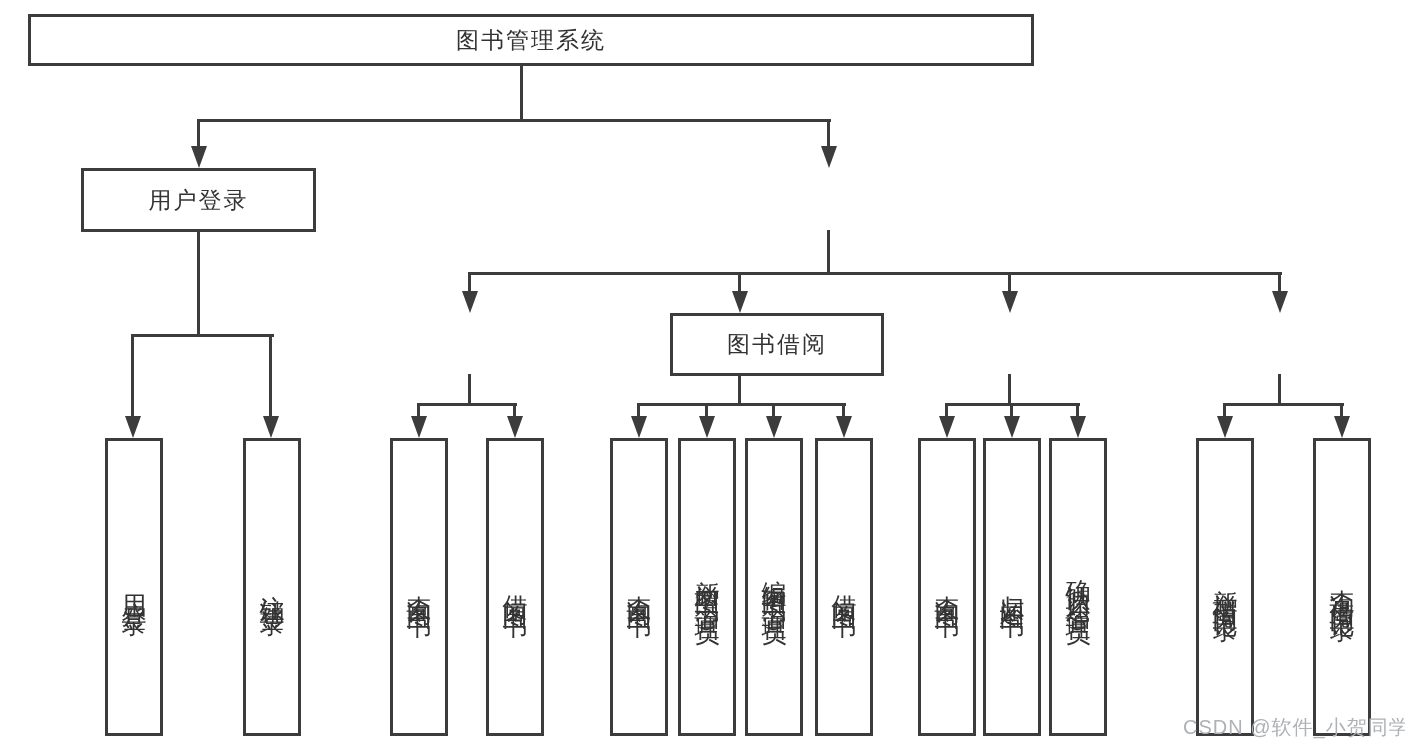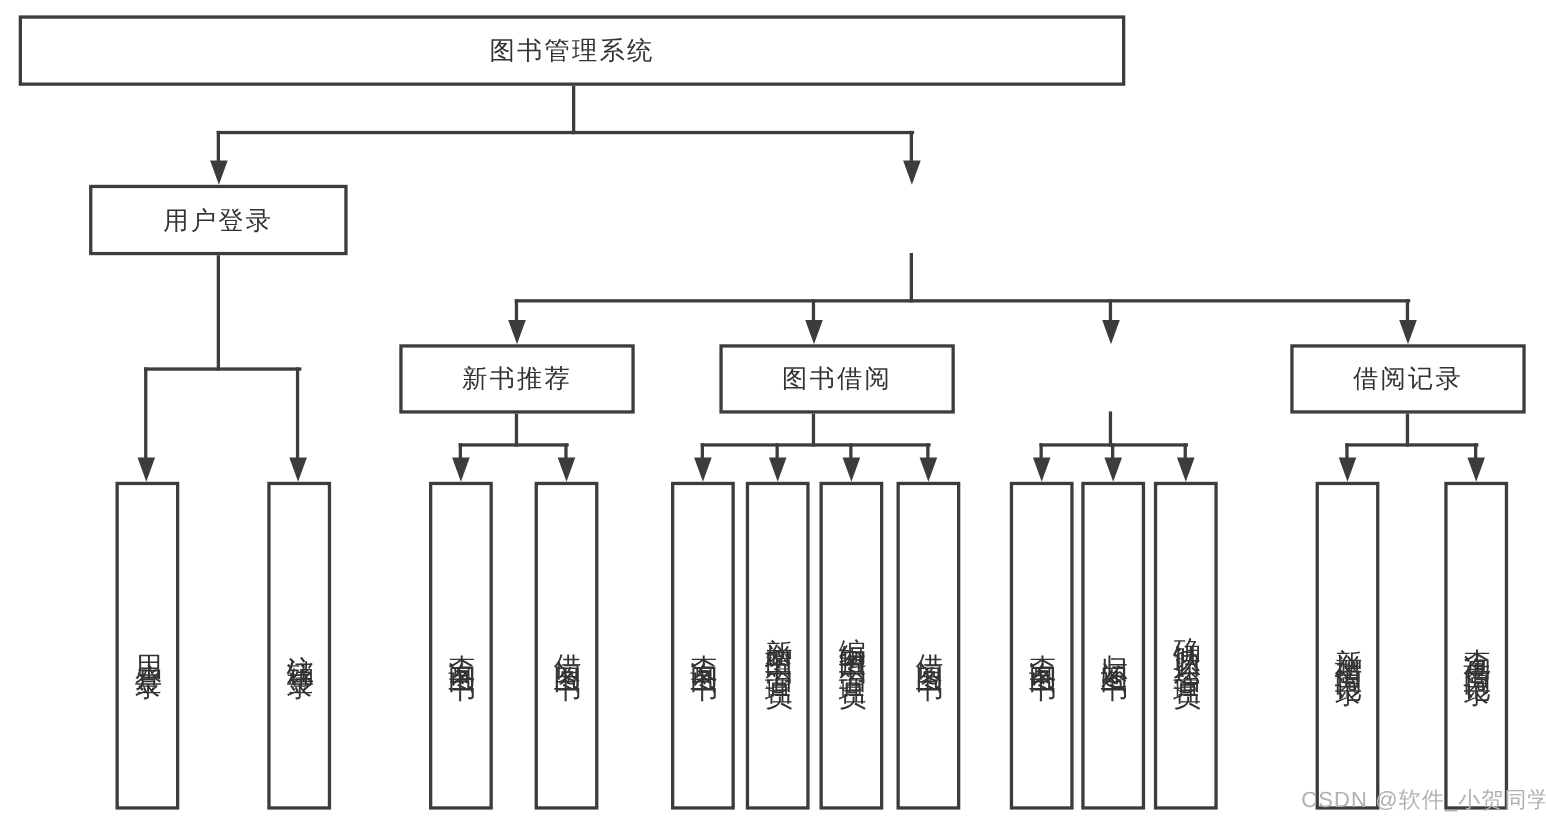--- a/index.html
+++ b/index.html
@@ -51,36 +51,30 @@
     letter-spacing:1px;
     white-space:nowrap;
     z-index:3;
   }
 </style>
 </head>
 <body>
 
 <div id="canvas">
 
-  <div class="box hbox" style="left:17px;top:14px;width:1006px;height:64px">
+  <div class="box hbox" style="left:28px;top:14px;width:1006px;height:52px">
     <span>图书管理系统</span>
   </div>
 
   <div class="box hbox" style="left:81px;top:168px;width:235px;height:64px">
     <span>用户登录</span>
   </div>
 
-  <div class="box hbox" style="left:363px;top:313px;width:214px;height:63px">
-    <span>新书推荐</span>
-  </div>
-  <div class="box hbox" style="left:654px;top:313px;width:214px;height:63px">
+  <div class="box hbox" style="left:670px;top:313px;width:214px;height:63px">
     <span>图书借阅</span>
-  </div>
-  <div class="box hbox" style="left:1173px;top:313px;width:214px;height:63px">
-    <span>借阅记录</span>
   </div>
 
   <div class="box vbox" style="left:105px">
     <span class="vtext">用户登录</span>
   </div>
   <div class="box vbox" style="left:243px">
     <span class="vtext">注销登录</span>
   </div>
 
   <div class="box vbox" style="left:390px">

